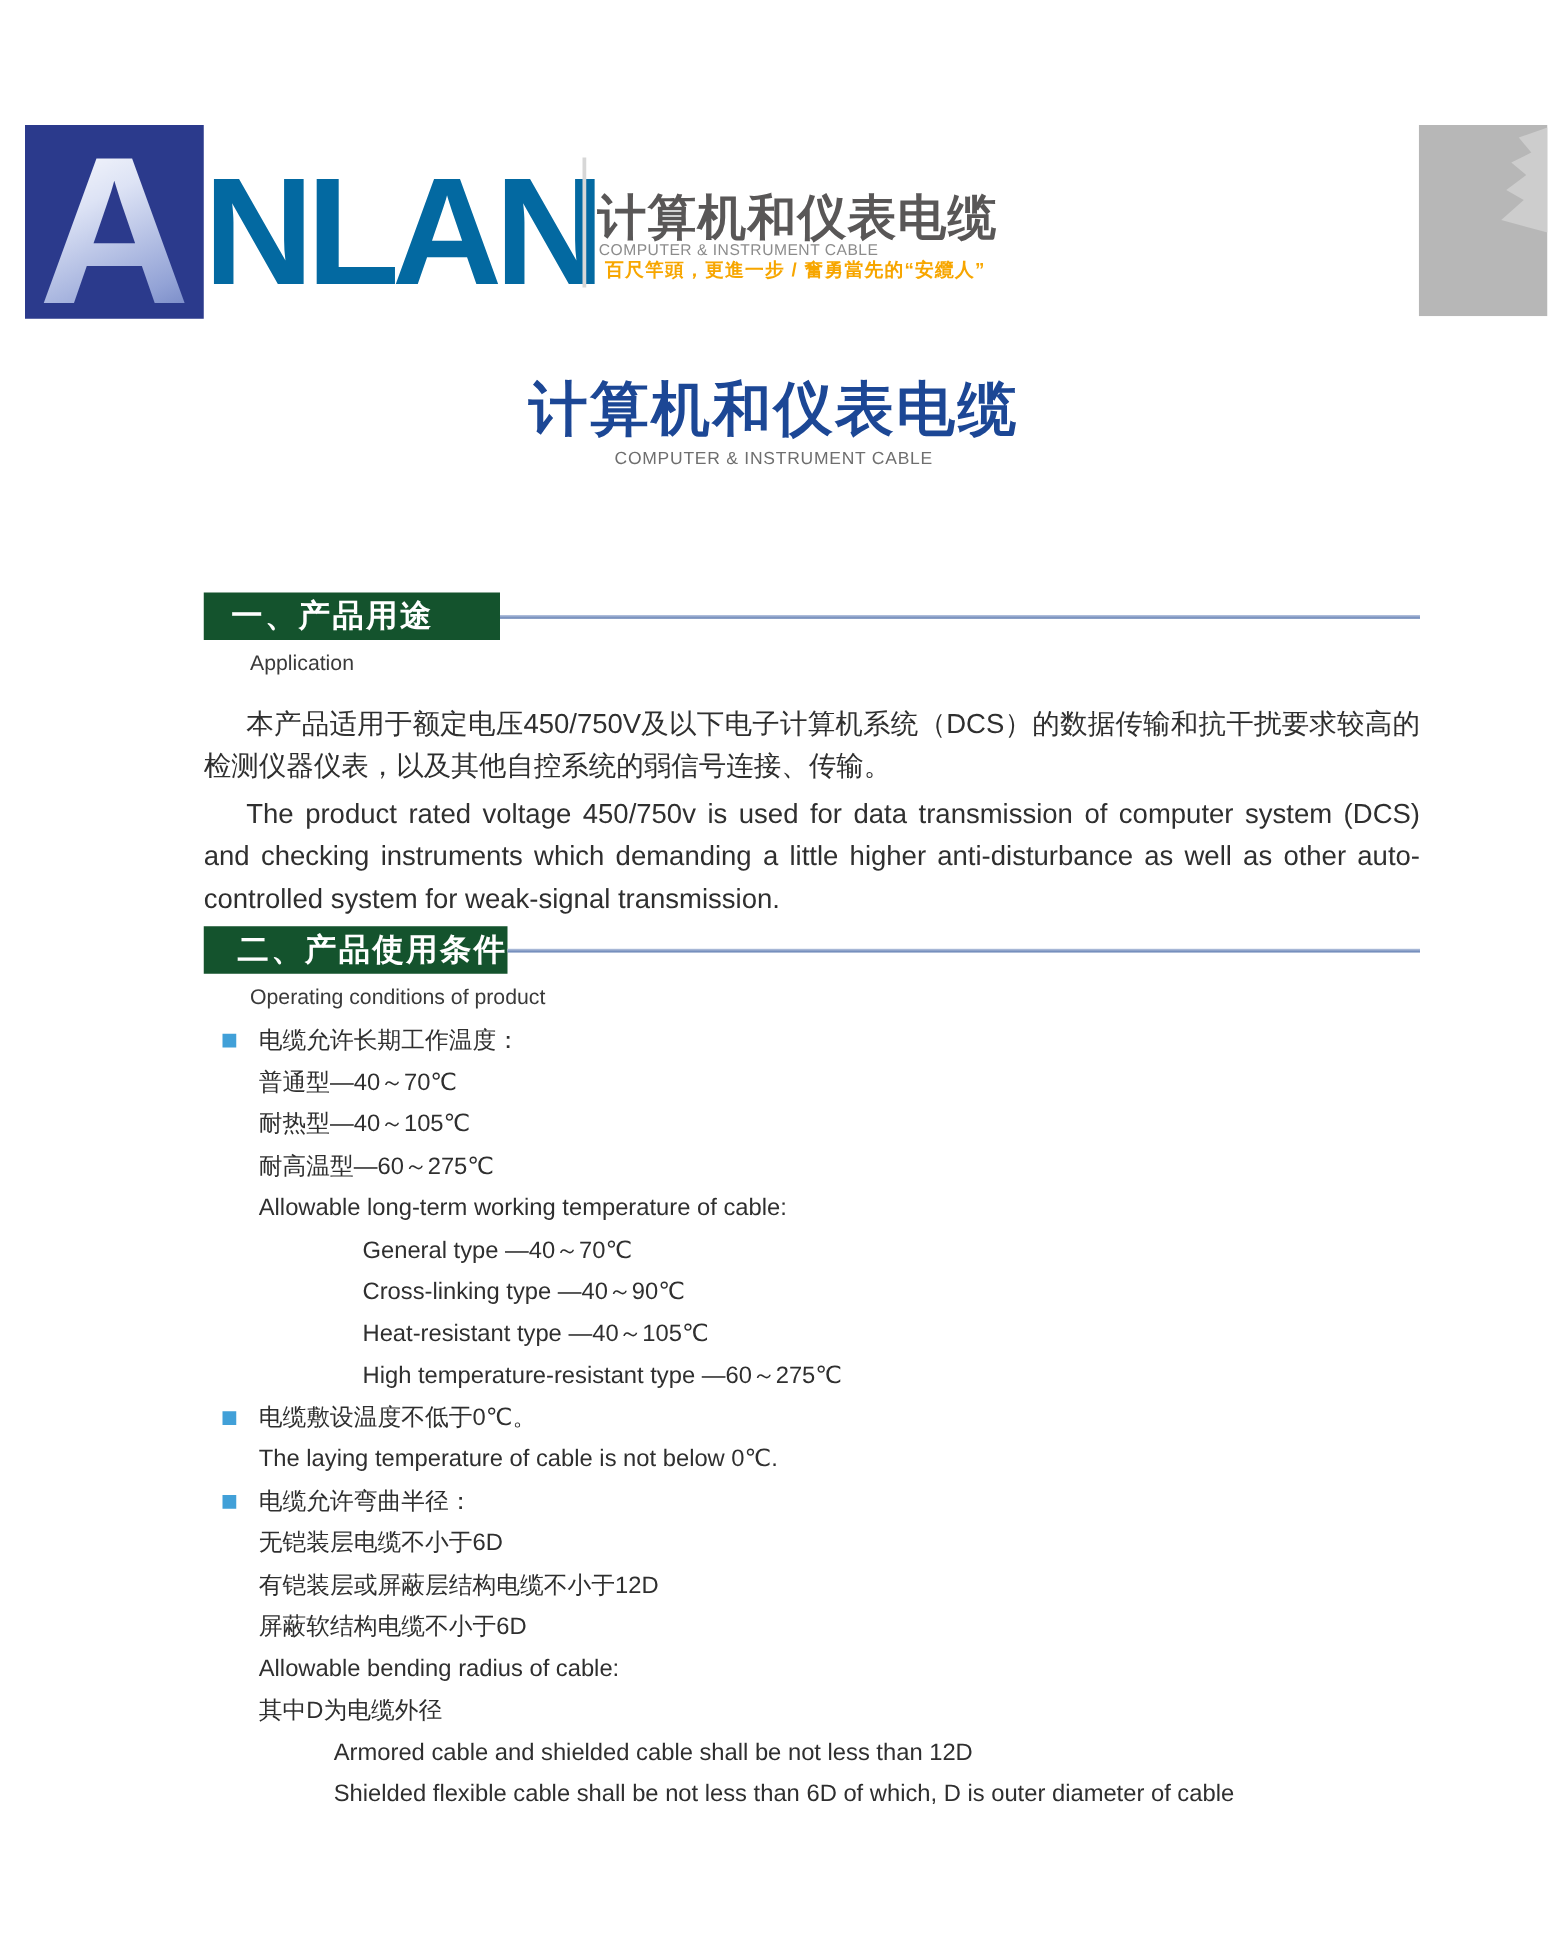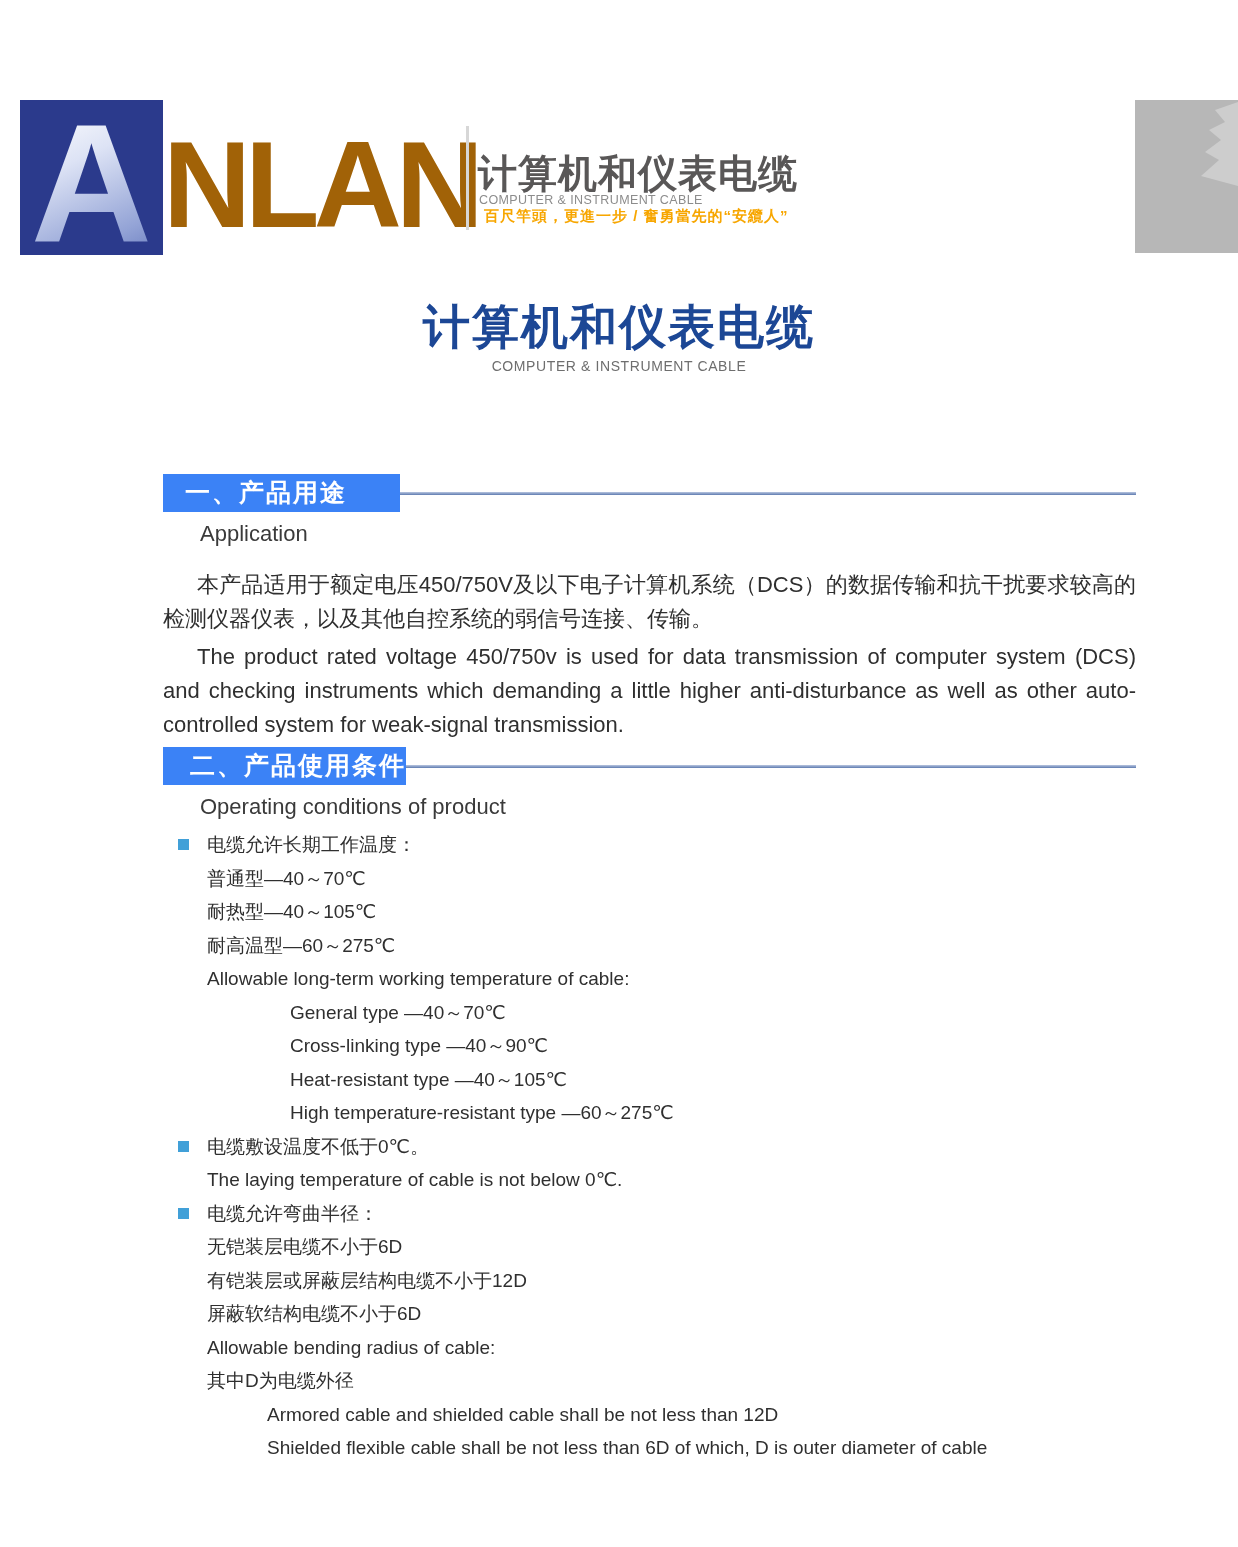--- a/index.html
+++ b/index.html
@@ -16,45 +16,45 @@
   }
   .logo-a{
     font-weight:bold;font-size:168px;line-height:150px;
     background:linear-gradient(155deg,#ffffff 0%,#dde3f5 35%,#93a3d6 80%,#6c7fc0 100%);
     -webkit-background-clip:text;background-clip:text;color:transparent;
     transform:translateY(6px);
   }
   .logo-nlan{
     position:absolute;left:163px;top:124px;
     font-weight:bold;font-size:122px;line-height:122px;letter-spacing:-6px;
-    color:#a16207;
+    color:#0369a1;
     text-align:right;
   }
   .hdr-divider{position:absolute;left:466px;top:126px;width:3px;height:104px;background:#d7d7d7;}
   .hdr-title{position:absolute;left:478px;top:147px;font-size:39px;font-weight:bold;color:#595757;letter-spacing:1px;}
   .hdr-sub{position:absolute;left:479px;top:193px;font-size:12.5px;color:#8c8c8c;letter-spacing:0.4px;}
   .hdr-tagline{position:absolute;left:484px;top:207px;font-size:15px;font-weight:bold;color:#f7a600;letter-spacing:1px;}
   .corner-photo{position:absolute;left:1135px;top:100px;width:103px;height:153px;}
   
   .page-title-cn{position:absolute;left:0;top:296px;width:1238px;text-align:center;
     font-size:47px;font-weight:bold;color:#1c4795;letter-spacing:2px;}
   .page-title-en{position:absolute;left:0;top:358px;width:1238px;text-align:center;
     font-size:14px;color:#6e6e6e;letter-spacing:0.6px;}
   
   .content{position:absolute;left:163px;top:474px;width:973px;}
   .sec-row{display:flex;align-items:center;height:38px;}
   .sec-box{
-    background:#3b82f6;color:#ffffff;font-weight:bold;font-size:25px;
+    background:#14532d;color:#ffffff;font-weight:bold;font-size:25px;
     height:38px;display:flex;align-items:center;padding:0 0 2px 22px;
     letter-spacing:2px;box-sizing:border-box;flex:0 0 auto;
   }
   .sec-box.w1{width:237px;}
   .sec-box.w2{width:243px;padding-left:27px;}
   .sec-rule{flex:1;height:3px;background:linear-gradient(#b9c6e0 0%,#5e7bb0 100%);}
-  .sec-sub{margin:9px 0 0 37px;font-size:22px;color:#3a3a3a;}
+  .sec-sub{margin:9px 0 0 37px;font-size:17px;color:#3a3a3a;}
   .para{margin:0;font-size:22px;line-height:34px;text-align:justify;color:#2f2f2f;}
   .para.cn{margin-top:21px;text-indent:34px;}
   .para.en{margin-top:4px;text-indent:34px;}
   .sec2{margin-top:5px;}
   .list{margin-top:8px;}
   .bullet-row{display:flex;align-items:flex-start;line-height:33.5px;font-size:19px;color:#2f2f2f;}
   .sq{flex:0 0 auto;width:11px;height:11px;background:#41a0d8;margin:11px 18px 0 15px;}
   .line{line-height:33.5px;font-size:19px;color:#2f2f2f;padding-left:44px;}
   .line.ind1{padding-left:127px;}
   .line.ind2{padding-left:104px;}

